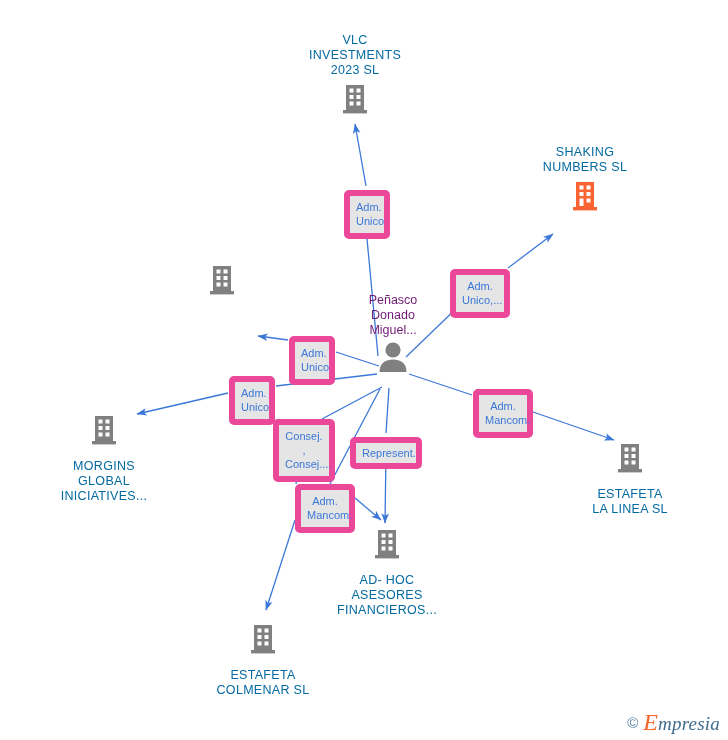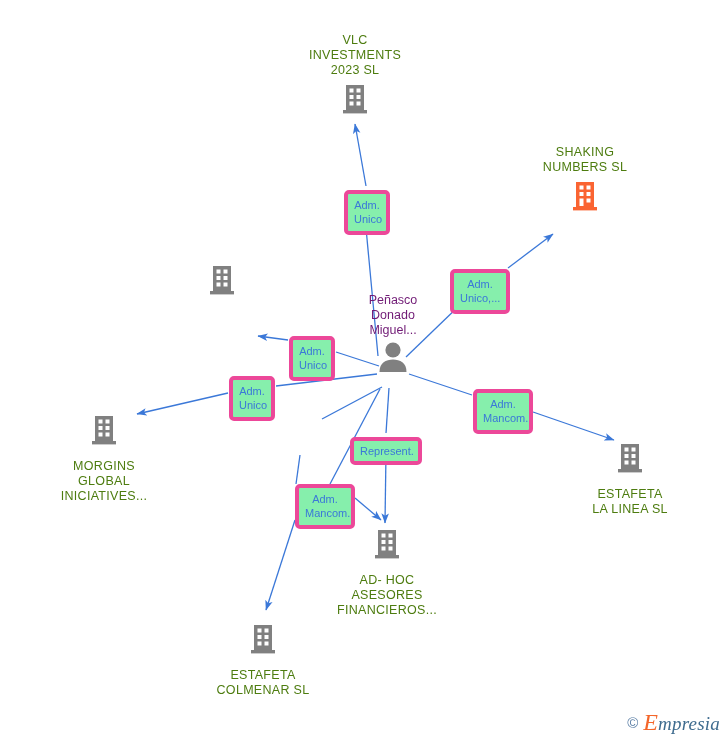--- a/index.html
+++ b/index.html
@@ -33,21 +33,21 @@
   .node {
     position: absolute;
     width: 150px;
     margin-left: -75px;
     text-align: center;
     line-height: 15px;
   }
   .node .node-label {
     display: block;
     font-size: 12.5px;
-    color: #4d7c0f;
+    color: #0369a1;
     letter-spacing: 0.3px;
     white-space: pre-line;
   }
   .node .node-icon {
     display: block;
     line-height: 0;
     margin: 0 auto;
   }
   .node.label-top .node-label { margin-bottom: 4px; }
   .node.label-bottom .node-label { margin-top: 12px; }
@@ -67,23 +67,23 @@
     font-size: 12.5px;
     color: #701a75;
     line-height: 15px;
     white-space: pre-line;
     margin-bottom: 3px;
   }
 
   
   .rel {
     position: absolute;
-    border: 4px solid #ec4899;
+    border: 6px solid #ec4899;
     border-radius: 5px;
-    background: #86efac;
+    background: #e5e5e5;
     color: #3b78d8;
     font-size: 11px;
     line-height: 14px;
     text-align: center;
     padding: 4px 6px 5px 6px;
     white-space: pre-line;
     box-sizing: border-box;
   }
 
   
@@ -304,20 +304,22 @@
 
   <div class="rel" style="left:450px; top:269px; width:60px;">Adm.
 Unico,...</div>
 
   <div class="rel" style="left:289px; top:336px; width:46px;">Adm.
 Unico</div>
 
   <div class="rel" style="left:229px; top:376px; width:46px;">Adm.
 Unico</div>
 
+  <div class="rel" style="left:273px; top:419px; width:62px;">Consej. ,
+Consej....</div>
 
   <div class="rel" style="left:350px; top:437px; width:72px; padding-top:3px; padding-bottom:3px;">Represent.</div>
 
   <div class="rel" style="left:473px; top:389px; width:60px;">Adm.
 Mancom.</div>
 
   <div class="rel" style="left:295px; top:484px; width:60px;">Adm.
 Mancom.</div>
 
   <div id="footer-brand">

